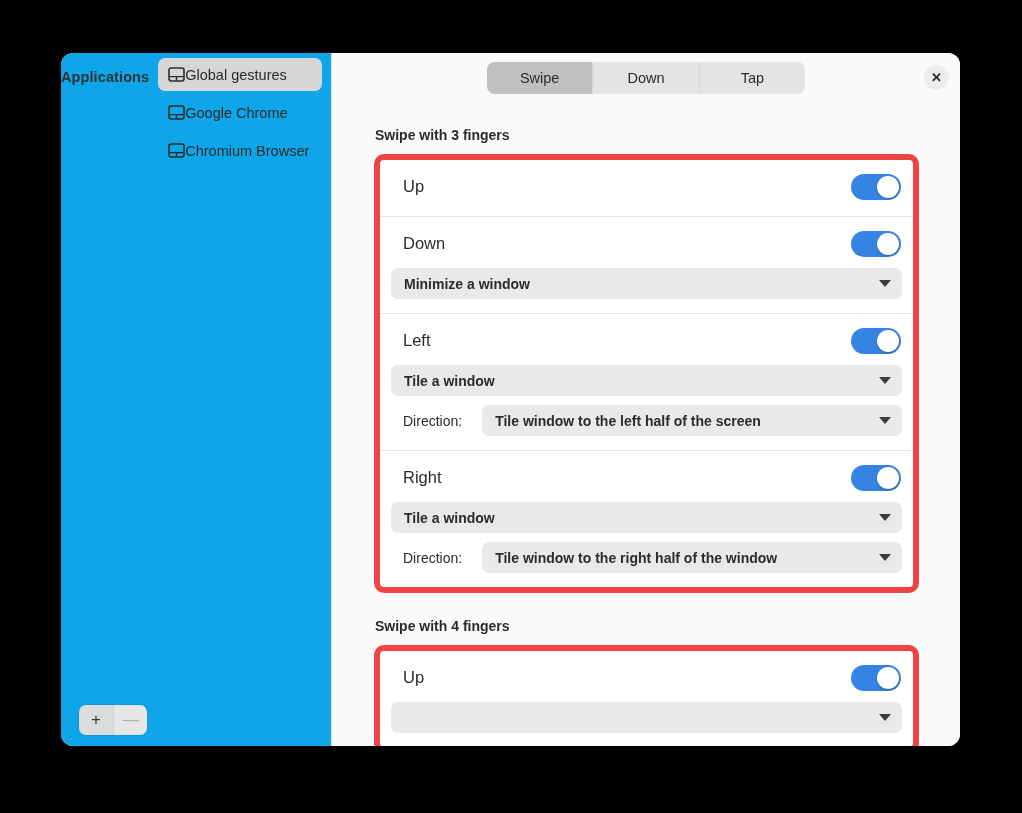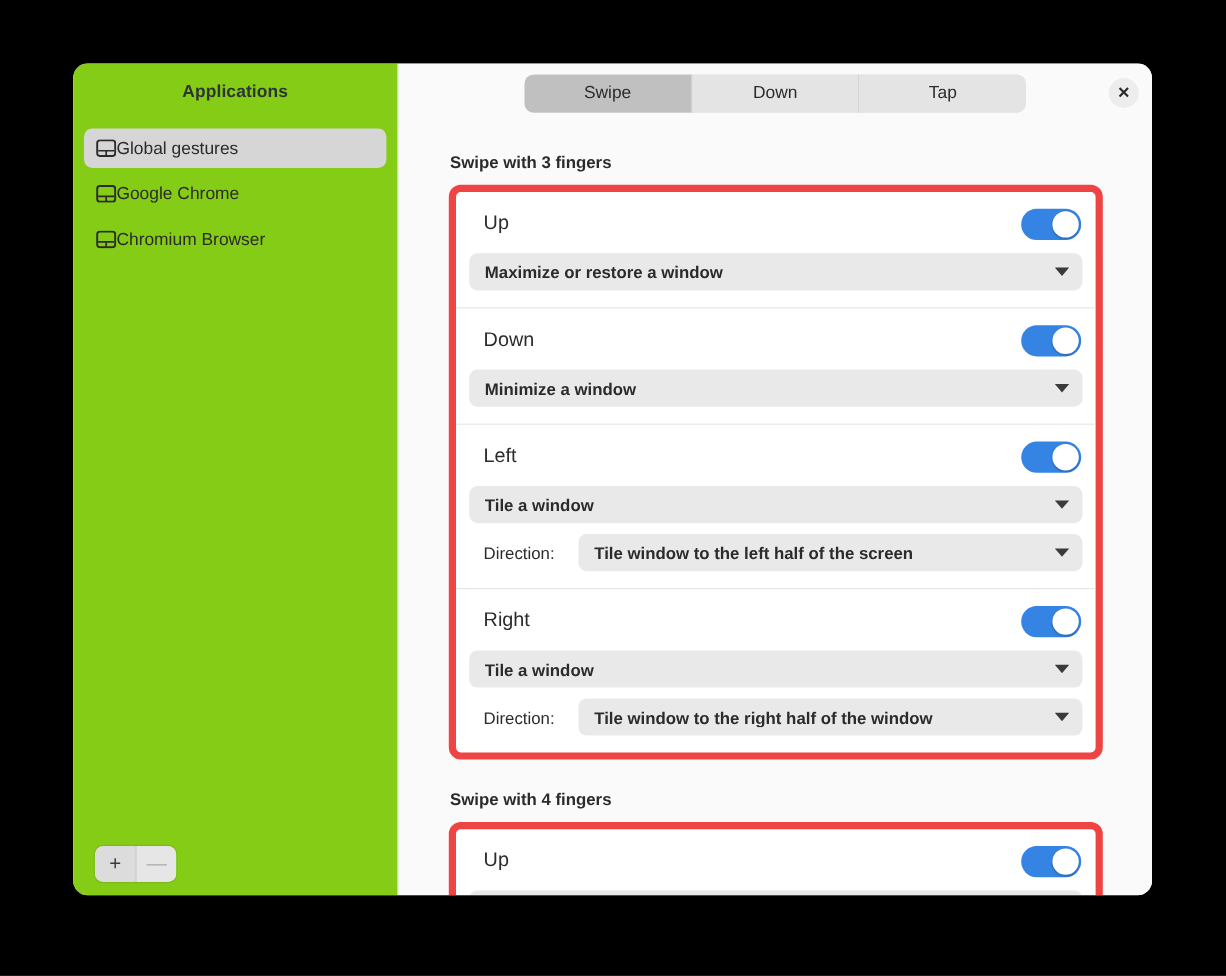--- a/index.html
+++ b/index.html
@@ -29,25 +29,25 @@
     border-radius: 12px;
     overflow: hidden;
     display: flex;
     background: #fafafa;
   }
 
   
   .sidebar {
     width: 271px;
     flex: 0 0 271px;
-    background: #84cc16;
+    background: #0ea5e9;
     border-right: 1px solid #dcdcdc;
     position: relative;
     display: flex;
-    flex-direction: column;
+    flex-direction: row;
   }
 
   .sidebar-title {
     height: 49px;
     line-height: 49px;
     text-align: center;
     font-size: 14.5px;
     font-weight: bold;
     color: #2e3436;
     letter-spacing: .1px;
@@ -118,21 +118,21 @@
     display: flex;
     align-items: center;
     justify-content: center;
     position: relative;
   }
 
   .segmented {
     display: flex;
     border-radius: 8px;
     overflow: hidden;
-    width: 418px;
+    width: 318px;
     height: 32px;
     background: #e4e4e4;
   }
   .seg {
     flex: 1 1 0;
     display: flex;
     align-items: center;
     justify-content: center;
     font-size: 14.5px;
     color: #2b2b2b;
@@ -338,24 +338,20 @@
 
         <div class="card">
 
           <div class="grow">
             <div class="grow-head">
               <span class="grow-label">Up</span>
               <div class="toggle">
                 <div class="knob"></div>
               </div>
             </div>
-            <div class="dropdown">
-              <span class="dd-text">Maximize or restore a window</span>
-              <span class="caret"></span>
-            </div>
           </div>
 
           <div class="grow">
             <div class="grow-head">
               <span class="grow-label">Down</span>
               <div class="toggle">
                 <div class="knob"></div>
               </div>
             </div>
             <div class="dropdown">

